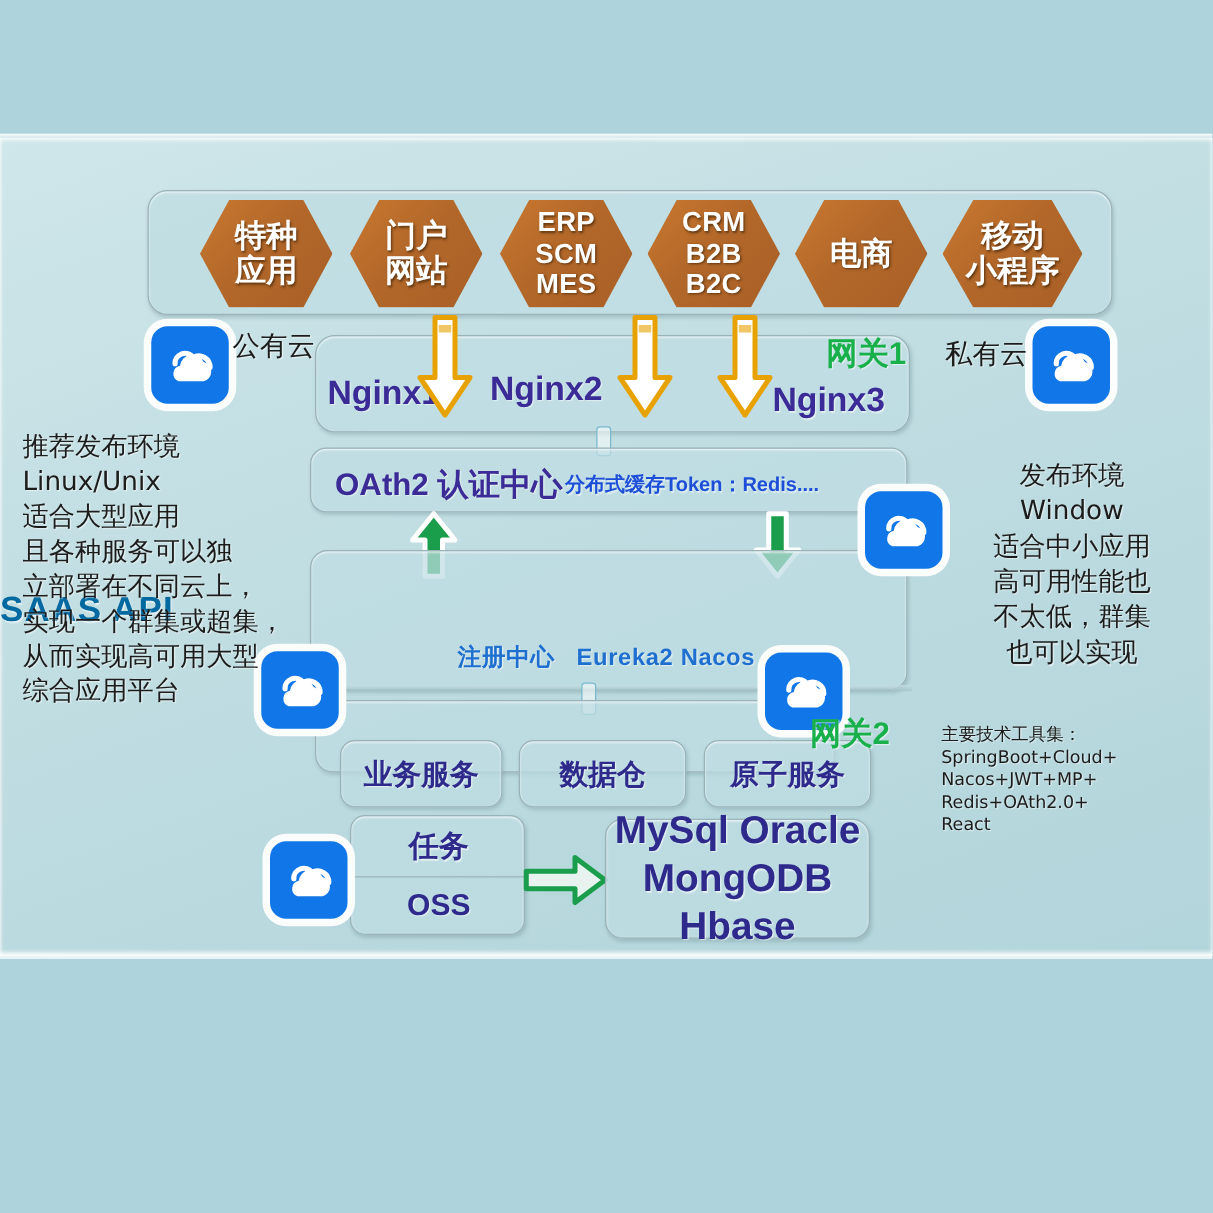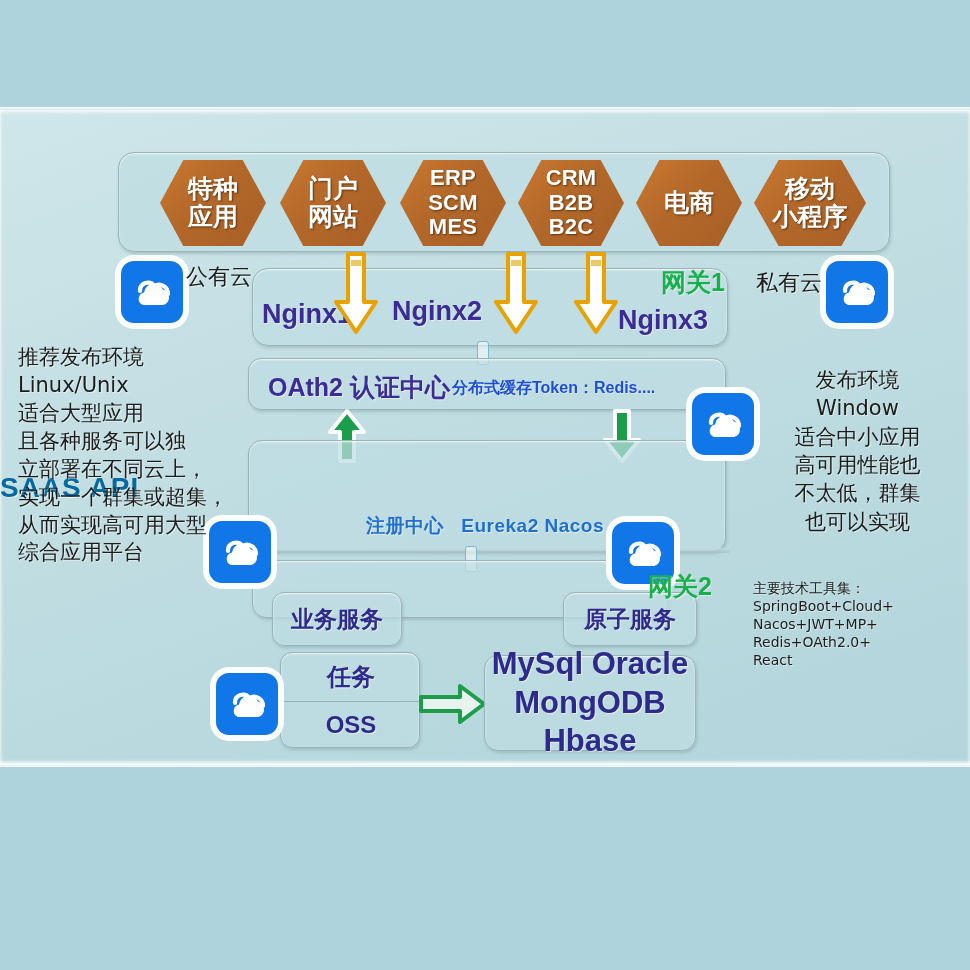--- a/index.html
+++ b/index.html
@@ -224,20 +224,21 @@
     <span class="cn">注册中心</span>&nbsp;&nbsp;
     <span>Eureka2  Nacos</span>
   </div>
 
   <div class="hline" style="left:210px;top:548px;width:520px;"></div>
   <div class="vconn" style="left:465px;top:546px;height:24px;"></div>
 
   <div class="rbox" id="lower-frame"></div>
 
   <div class="rbox svc" style="left:272px;width:130px;">业务服务</div>
+  <div class="rbox svc" style="left:415px;width:134px;">数据仓</div>
   <div class="rbox svc" style="left:563px;width:134px;">原子服务</div>
 
   <div class="rbox" id="task-oss">
     <div class="tcell" id="task-cell">任务</div>
     <div class="tcell" id="oss-cell">OSS</div>
   </div>
 
   <svg id="db-arrow" viewBox="0 0 70 44">
     <path d="M3 15 L42 15 L42 4 L66 22 L42 40 L42 29 L3 29 Z" fill="#e8f3f0" stroke="#1a9e4b" stroke-width="4" stroke-linejoin="round"></path>
   </svg>

